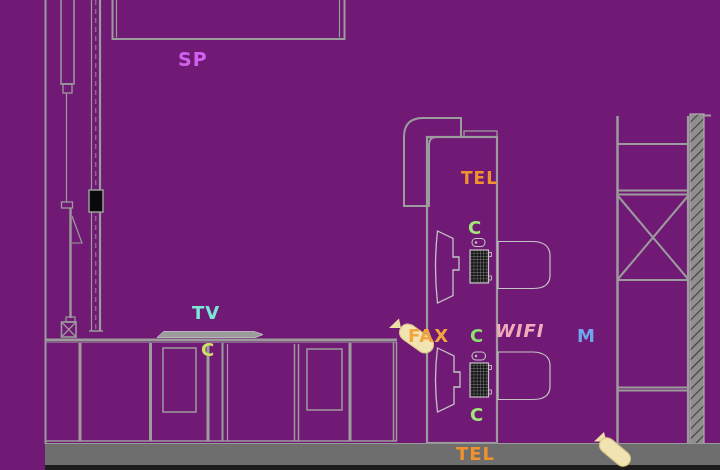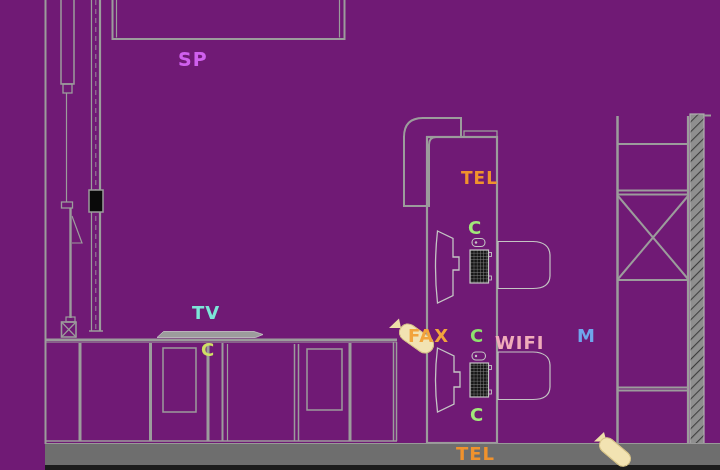--- a/index.html
+++ b/index.html
@@ -145,18 +145,18 @@
     </g>
   </svg>
 
   <span class="lbl" style="left: 178px; top: 50px; font-size: 19px; color: rgb(208, 96, 238);">SP</span>
   <span class="lbl small" style="left: 461px; top: 170px; color: rgb(240, 146, 45);">TEL</span>
   <span class="lbl" style="left: 468px; top: 219px; color: rgb(162, 232, 122);">C</span>
   <span class="lbl" style="left: 192px; top: 304px; color: rgb(124, 230, 216);">TV</span>
   <span class="lbl" style="left: 201px; top: 341px; color: rgb(207, 224, 101);">C</span>
   <span class="lbl" style="left: 408px; top: 327px; color: rgb(242, 164, 60); text-align: center;">FAX</span>
   <span class="lbl" style="left: 470px; top: 327px; color: rgb(142, 226, 110);">C</span>
-  <span class="lbl" style="left: 495px; top: 334px; color: rgb(240, 172, 186);">WIFI</span>
+  <span class="lbl" style="left: 495px; top: 322px; color: rgb(240, 172, 186); font-style: italic;">WIFI</span>
   <span class="lbl" style="left: 577px; top: 327px; color: rgb(111, 166, 236);">M</span>
   <span class="lbl" style="left: 470px; top: 406px; color: rgb(162, 232, 122);">C</span>
   <span class="lbl" style="left: 456px; top: 445px; color: rgb(240, 146, 45);">TEL</span>
 
 </div>
 
 </body></html>

